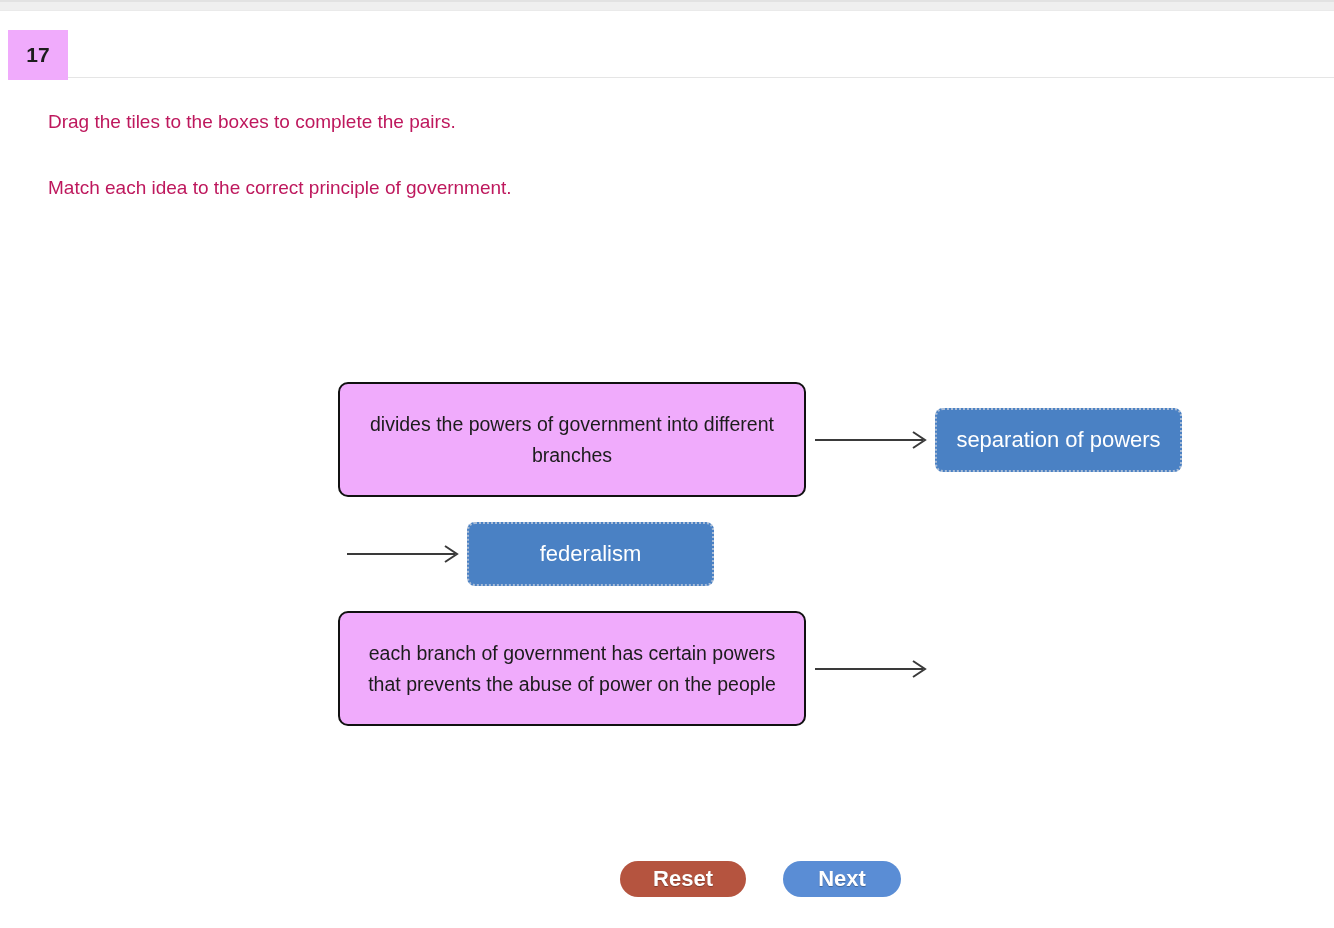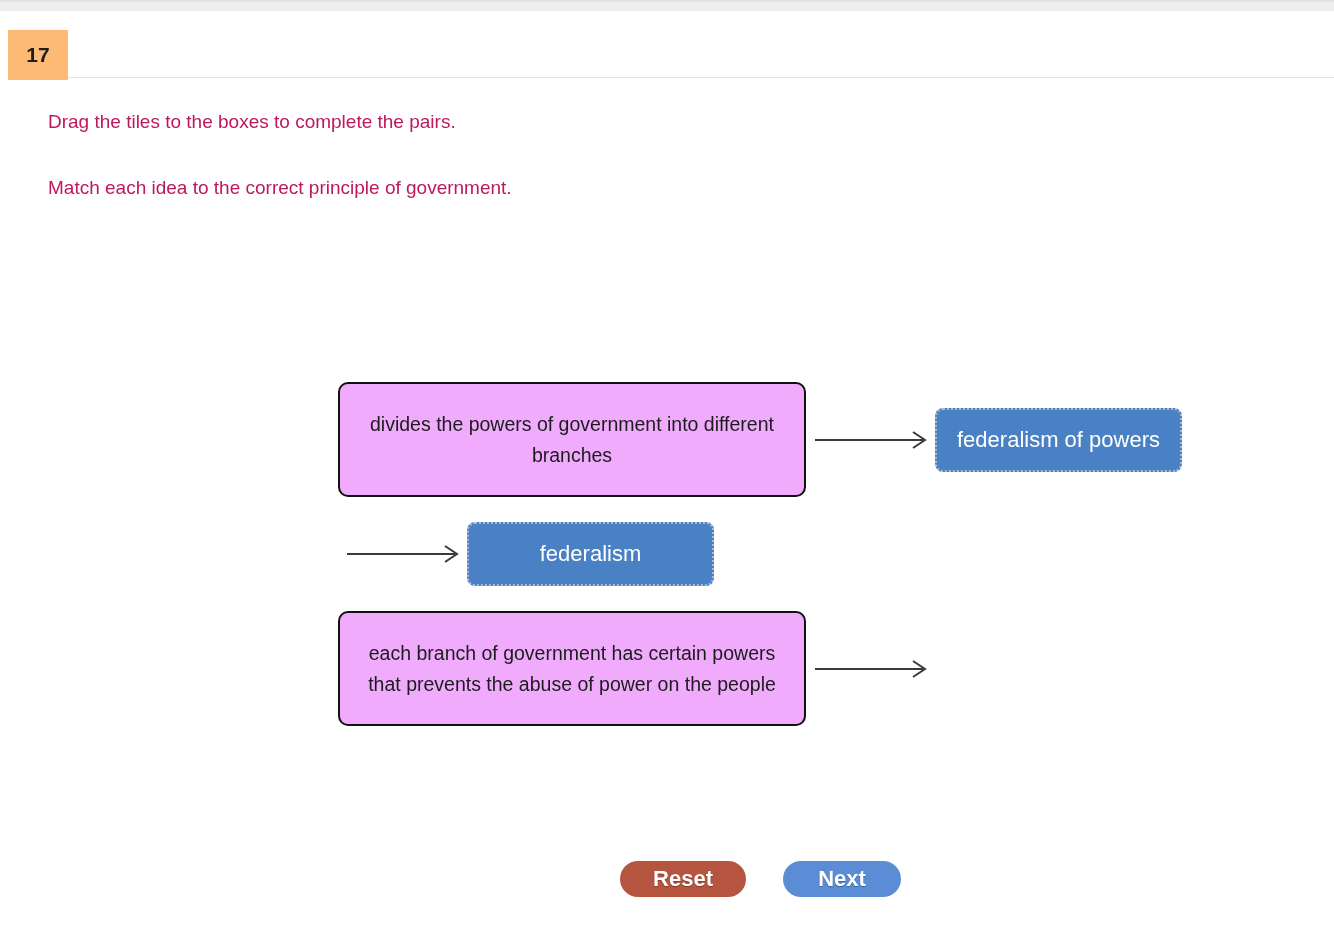--- a/index.html
+++ b/index.html
@@ -16,21 +16,21 @@
     width: 100%; height: 11px;
     background: #efefef;
     border-top: 2px solid #e2e2e2;
     border-bottom: 1px solid #eaeaea;
   }
 
   .question-tab {
     position: absolute;
     left: 8px; top: 30px;
     width: 60px; height: 50px;
-    background: #fdba74;
+    background: #f0abfc;
     display: flex; align-items: center; justify-content: center;
     font-size: 21px; font-weight: bold; color: #1d1d1d;
   }
 
   .tab-rule {
     position: absolute;
     left: 68px; top: 77px; right: 0;
     height: 1px;
     background: #e5e5e5;
   }
@@ -122,21 +122,21 @@
 <div class="pairs">
 
   <div class="pair-row">
     <div class="idea-box">divides the powers of government into different branches</div>
     <div class="arrow-wrap">
       <svg width="129" height="24" viewBox="0 0 129 24">
         <line x1="9" y1="12" x2="117" y2="12" stroke="#3a3a3a" stroke-width="2"></line>
         <polyline points="107,4 119,12 107,20" fill="none" stroke="#3a3a3a" stroke-width="2"></polyline>
       </svg>
     </div>
-    <div class="tile">federalism of powers</div>
+    <div class="tile">separation of powers</div>
   </div>
 
   <div class="pair-row">
     <div class="arrow-wrap">
       <svg width="129" height="24" viewBox="0 0 129 24">
         <line x1="9" y1="12" x2="117" y2="12" stroke="#3a3a3a" stroke-width="2"></line>
         <polyline points="107,4 119,12 107,20" fill="none" stroke="#3a3a3a" stroke-width="2"></polyline>
       </svg>
     </div>
     <div class="tile">federalism</div>

